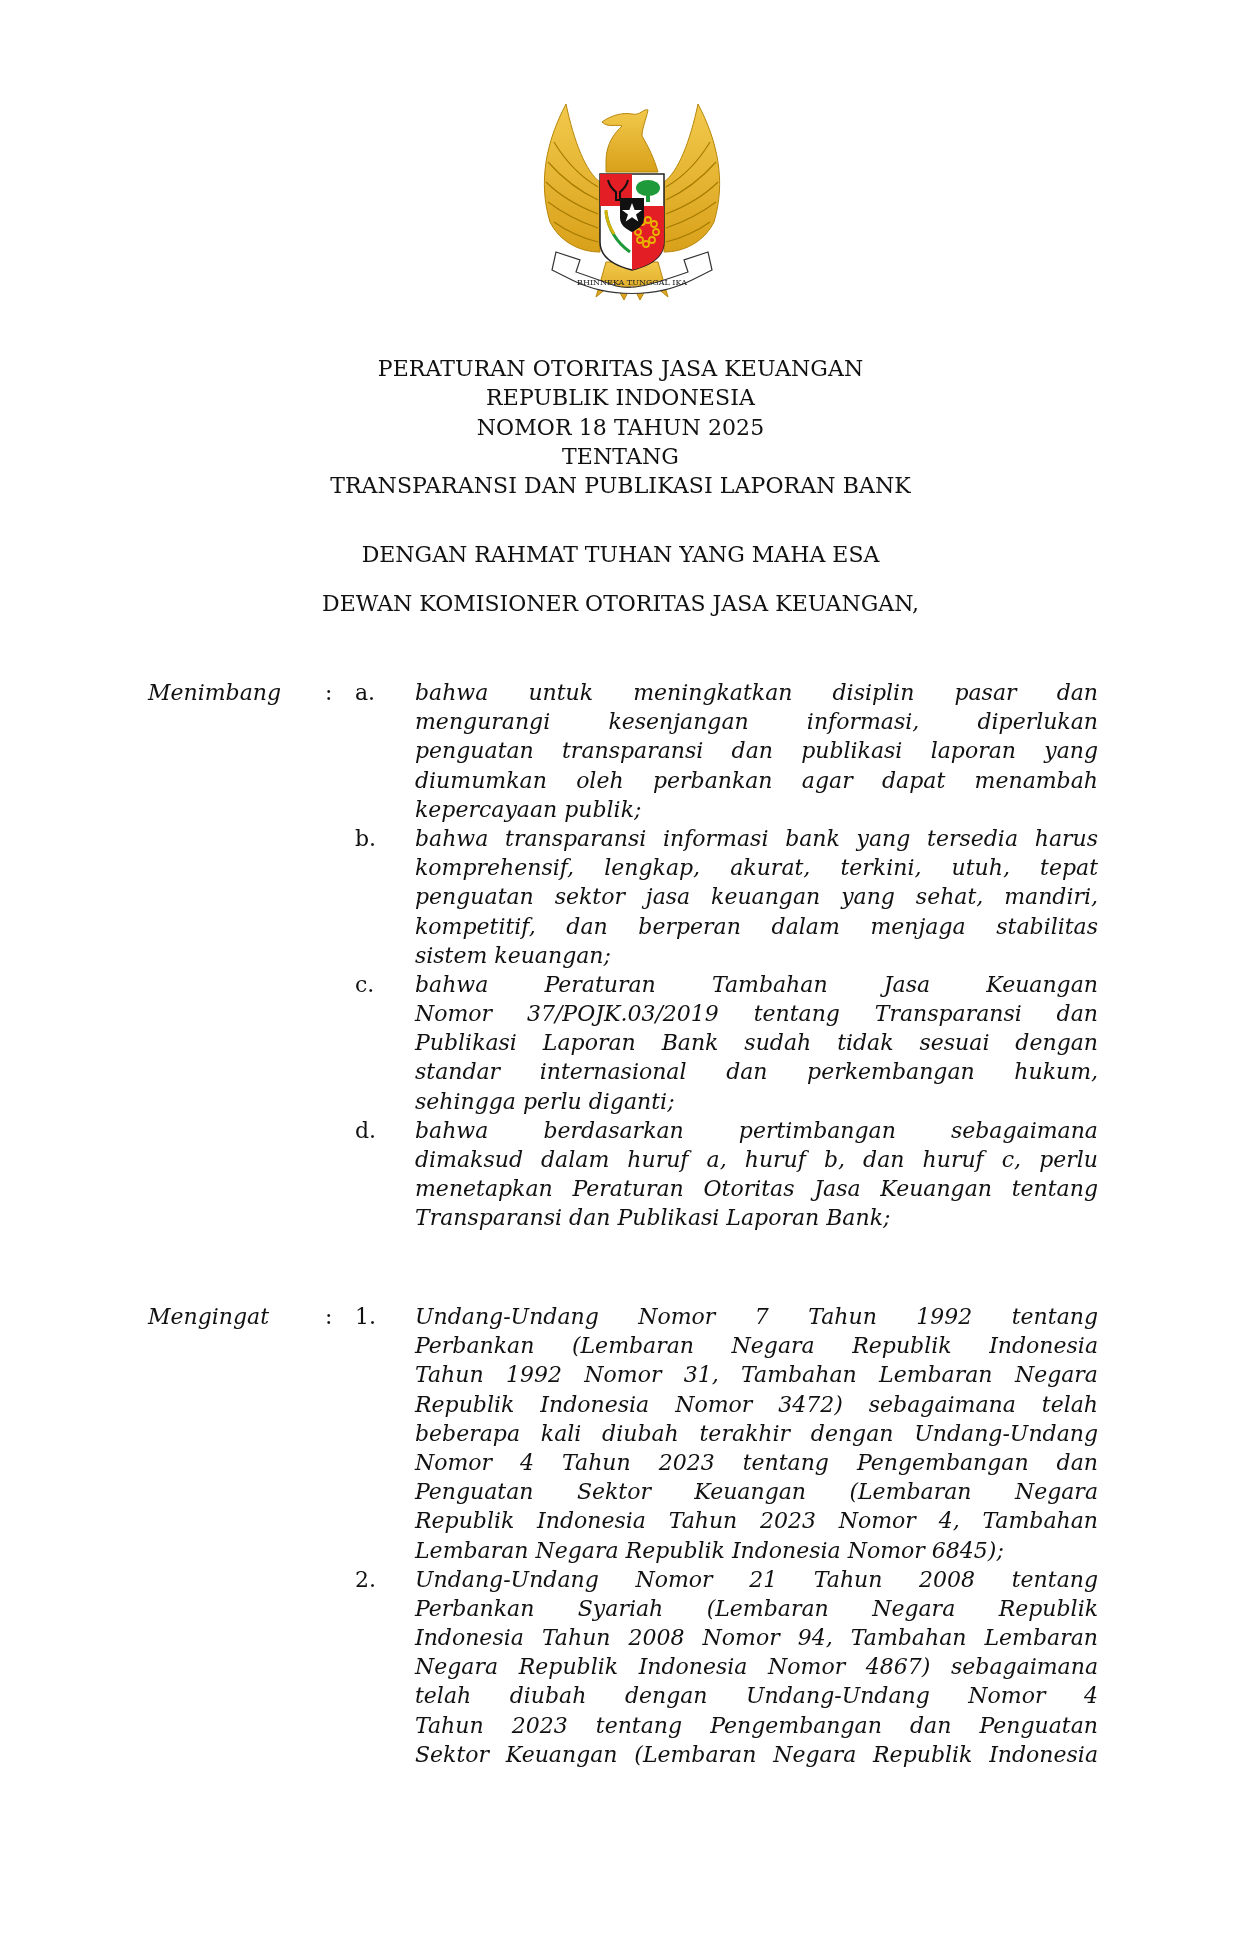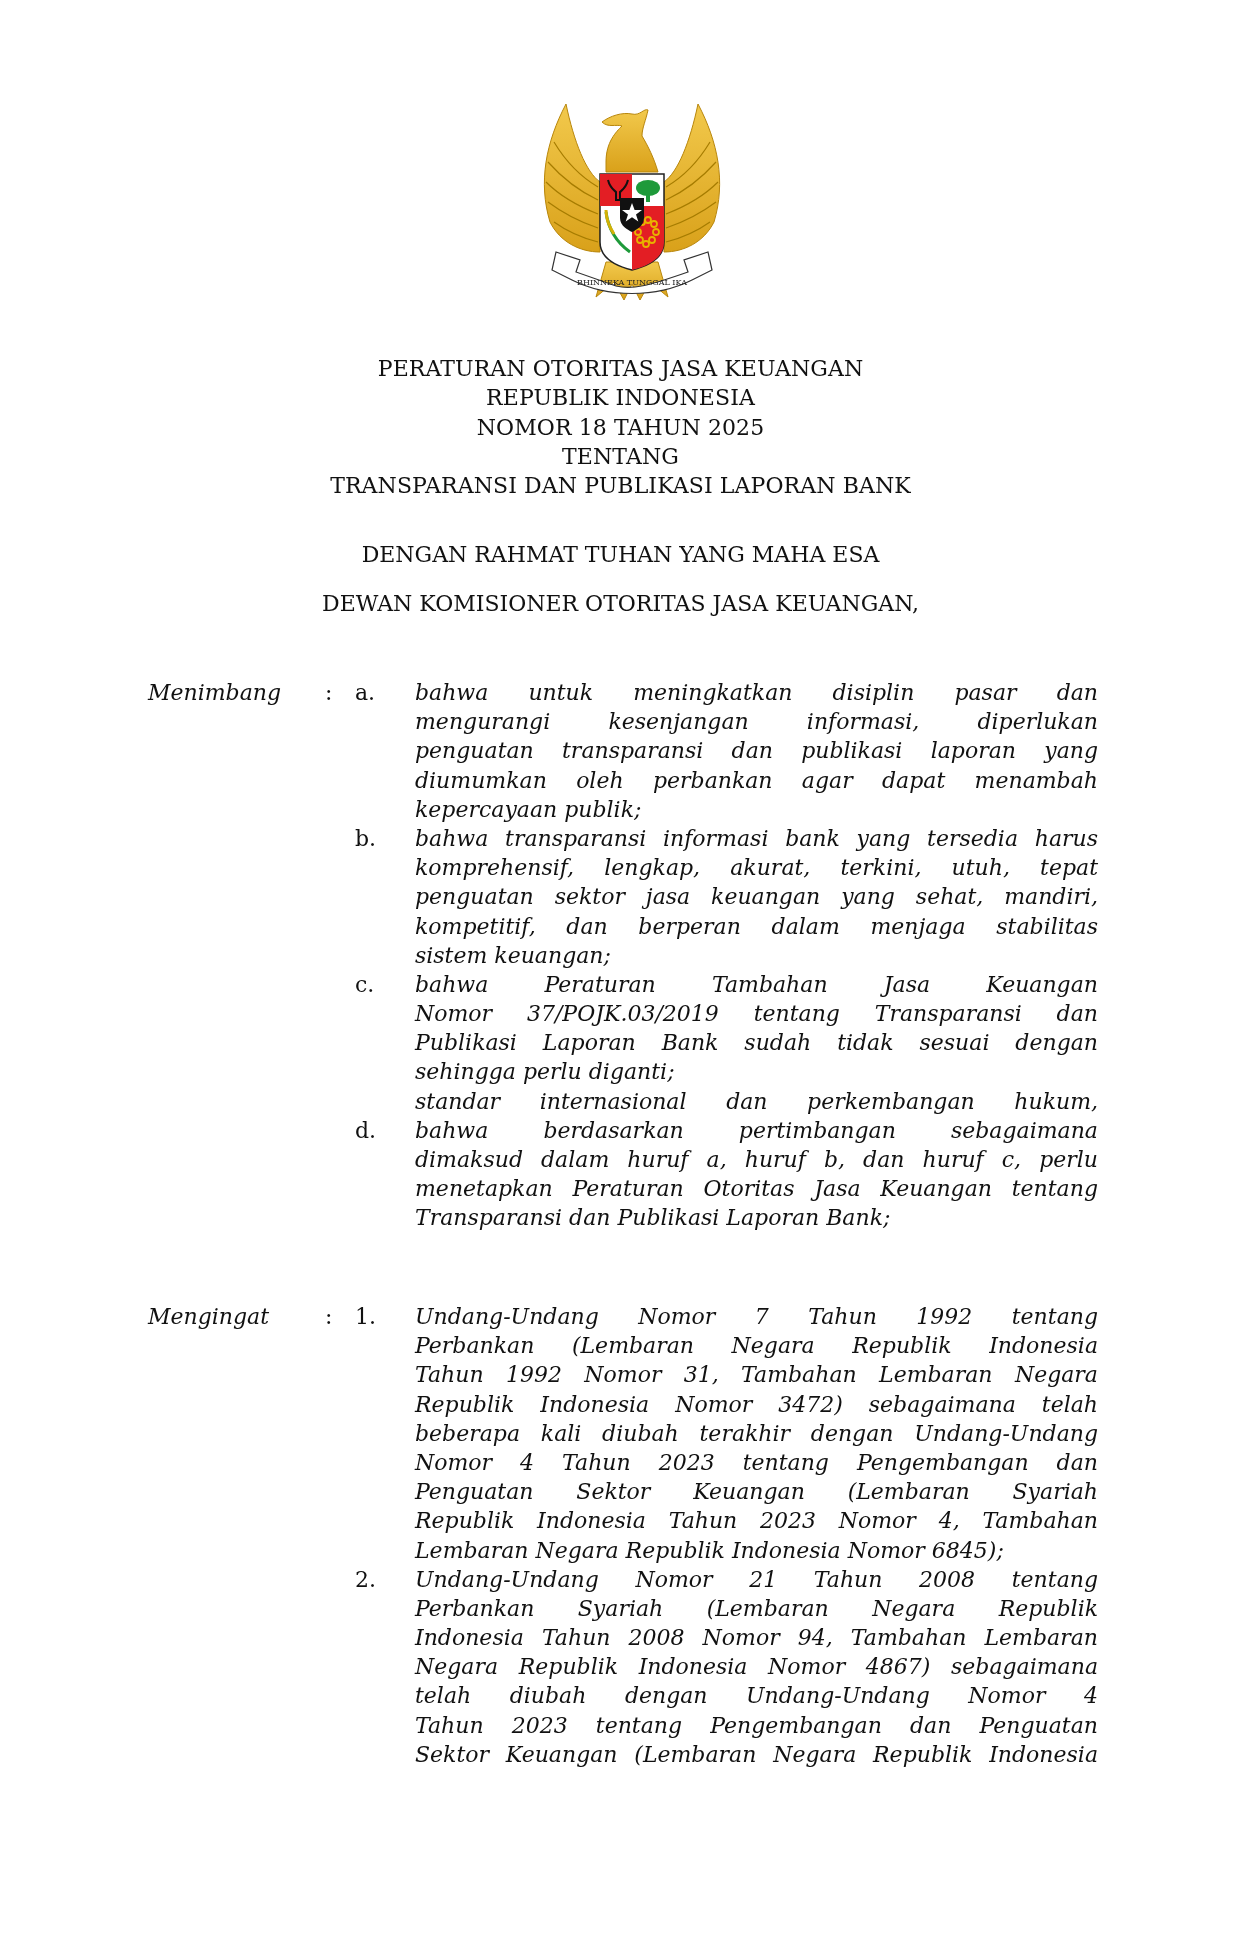--- a/index.html
+++ b/index.html
@@ -122,22 +122,22 @@
       <span class="ln last">sistem keuangan;</span>
     </div>
   </div>
 
   <div class="item">
     <span class="marker">c.</span>
     <div class="text">
       <span class="ln">bahwa Peraturan Tambahan Jasa Keuangan</span>
       <span class="ln">Nomor 37/POJK.03/2019 tentang Transparansi dan</span>
       <span class="ln">Publikasi Laporan Bank sudah tidak sesuai dengan</span>
+      <span class="ln">standar internasional dan perkembangan hukum,</span>
       <span class="ln last">sehingga perlu diganti;</span>
-      <span class="ln">standar internasional dan perkembangan hukum,</span>
     </div>
   </div>
 
   <div class="item">
     <span class="marker">d.</span>
     <div class="text">
       <span class="ln">bahwa berdasarkan pertimbangan sebagaimana</span>
       <span class="ln">dimaksud dalam huruf a, huruf b, dan huruf c, perlu</span>
       <span class="ln">menetapkan Peraturan Otoritas Jasa Keuangan tentang</span>
       <span class="ln last">Transparansi dan Publikasi Laporan Bank;</span>
@@ -151,21 +151,21 @@
 
   <div class="item">
     <span class="marker">1.</span>
     <div class="text">
       <span class="ln">Undang-Undang Nomor 7 Tahun 1992 tentang</span>
       <span class="ln">Perbankan (Lembaran Negara Republik Indonesia</span>
       <span class="ln">Tahun 1992 Nomor 31, Tambahan Lembaran Negara</span>
       <span class="ln">Republik Indonesia Nomor 3472) sebagaimana telah</span>
       <span class="ln">beberapa kali diubah terakhir dengan Undang-Undang</span>
       <span class="ln">Nomor 4 Tahun 2023 tentang Pengembangan dan</span>
-      <span class="ln">Penguatan Sektor Keuangan (Lembaran Syariah</span>
+      <span class="ln">Penguatan Sektor Keuangan (Lembaran Negara</span>
       <span class="ln">Republik Indonesia Tahun 2023 Nomor 4, Tambahan</span>
       <span class="ln last">Lembaran Negara Republik Indonesia Nomor 6845);</span>
     </div>
   </div>
 
   <div class="item">
     <span class="marker">2.</span>
     <div class="text">
       <span class="ln">Undang-Undang Nomor 21 Tahun 2008 tentang</span>
       <span class="ln">Perbankan Syariah (Lembaran Negara Republik</span>

